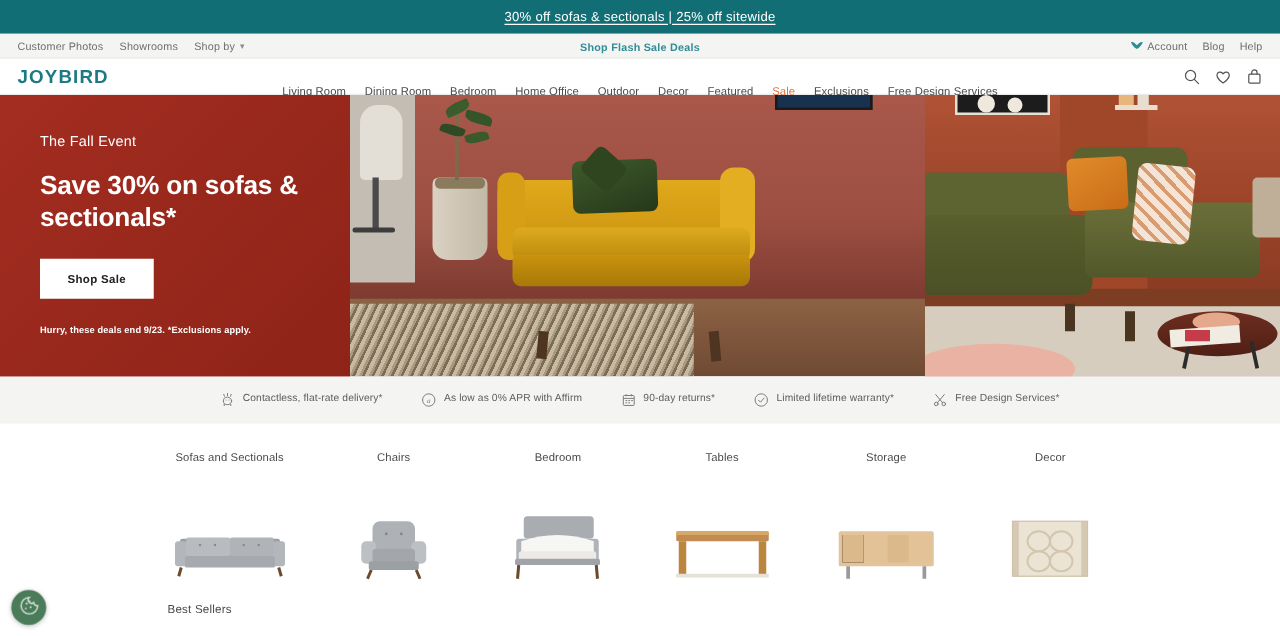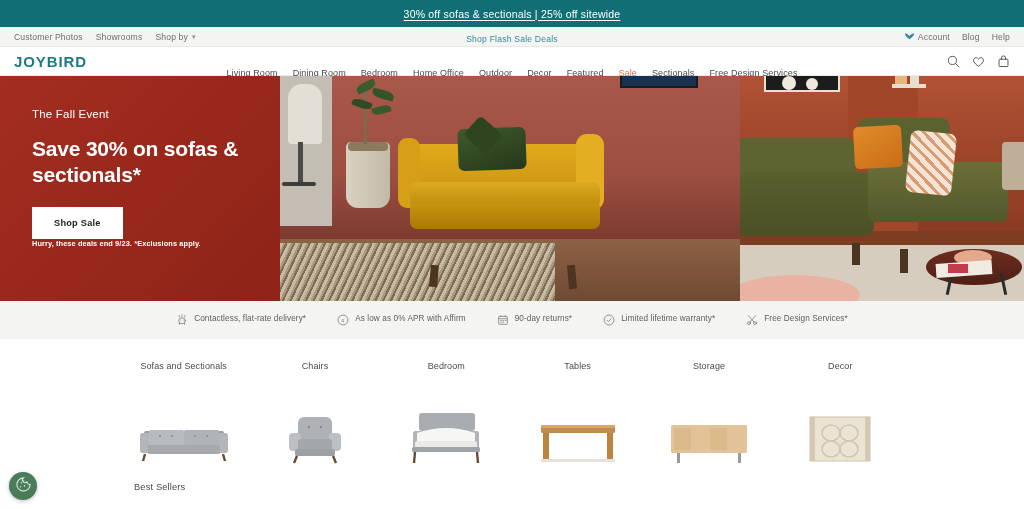--- a/index.html
+++ b/index.html
@@ -26,21 +26,21 @@
     height:20px; background:#f4f4f2; border-bottom:1px solid #e7e7e4;
     display:flex; align-items:center; padding:0 14px; position:relative;
   }
   .util-left, .util-right { display:flex; align-items:center; gap:13px; }
   .util-right { margin-left:auto; gap:12px; }
   .util-bar a, .util-bar span.util-link {
     font-size:8.6px; color:#6e6e6e; text-decoration:none; letter-spacing:.15px;
     display:flex; align-items:center; gap:3px; white-space:nowrap;
   }
   .util-center {
-    position:absolute; left:0; right:0; text-align:center; pointer-events:none;
+    position:absolute; left:0; right:0; text-align:center; pointer-events:none;font-weight:bold;
   }
   .util-center a {
     font-size:8.6px; color:#2f8d96; letter-spacing:.2px;
     text-decoration:none; pointer-events:auto; display:inline;
   }
   .chev { font-size:7px; color:#8a8a8a; margin-left:1px; }
   .bird-ic { width:11px; height:9px; display:inline-block; }
 
   
   .main-nav {
@@ -78,21 +78,21 @@
   .hero-eyebrow { font-size:11.5px; letter-spacing:.2px; margin-bottom:16px; font-weight:400; }
   .hero-title {
     font-size:21px; line-height:1.24; font-weight:bold; letter-spacing:-.2px;
     margin-bottom:19px;
   }
   .hero-btn {
     display:inline-block; background:#fff; color:#222; border:none;
     font-size:9.2px; font-weight:bold; letter-spacing:.25px;
     padding:11px 22px; cursor:pointer; font-family:inherit;
   }
-  .hero-fine { font-size:7.4px; font-weight:bold; letter-spacing:.1px; }
+  .hero-fine { font-size:7.4px; font-weight:bold; margin-top:20px; letter-spacing:.1px; }
 
   .hero-img { position:relative; overflow:hidden; }
   .hero-mid { flex:1 1 auto; }
   .hero-right { width:284px; }
 
   
   .scene1 { width:100%; height:100%; background:#6b4136; position:relative; }
   .scene2 { width:100%; height:100%; background:#9c4b33; position:relative; }
 
   .sh { position:absolute; }
@@ -169,21 +169,21 @@
 
   <div class="nav-links">
     <a href="#">Living Room</a>
     <a href="#">Dining Room</a>
     <a href="#">Bedroom</a>
     <a href="#">Home Office</a>
     <a href="#">Outdoor</a>
     <a href="#">Decor</a>
     <a href="#">Featured</a>
     <a href="#" class="sale">Sale</a>
-    <a href="#" class="active">Sectionals</a>
+    <a href="#" class="active">Exclusions</a>
     <a href="#">Free Design Services</a>
   </div>
 
   <div class="nav-icons">
     <span>
       <svg width="13" height="13" viewBox="0 0 16 16" fill="none" stroke="#555" stroke-width="1.2">
         <circle cx="6.7" cy="6.7" r="5"></circle>
           <line x1="10.4" y1="10.4" x2="14.6" y2="14.6" stroke-linecap="round"></line>
       </svg>
     </span>

